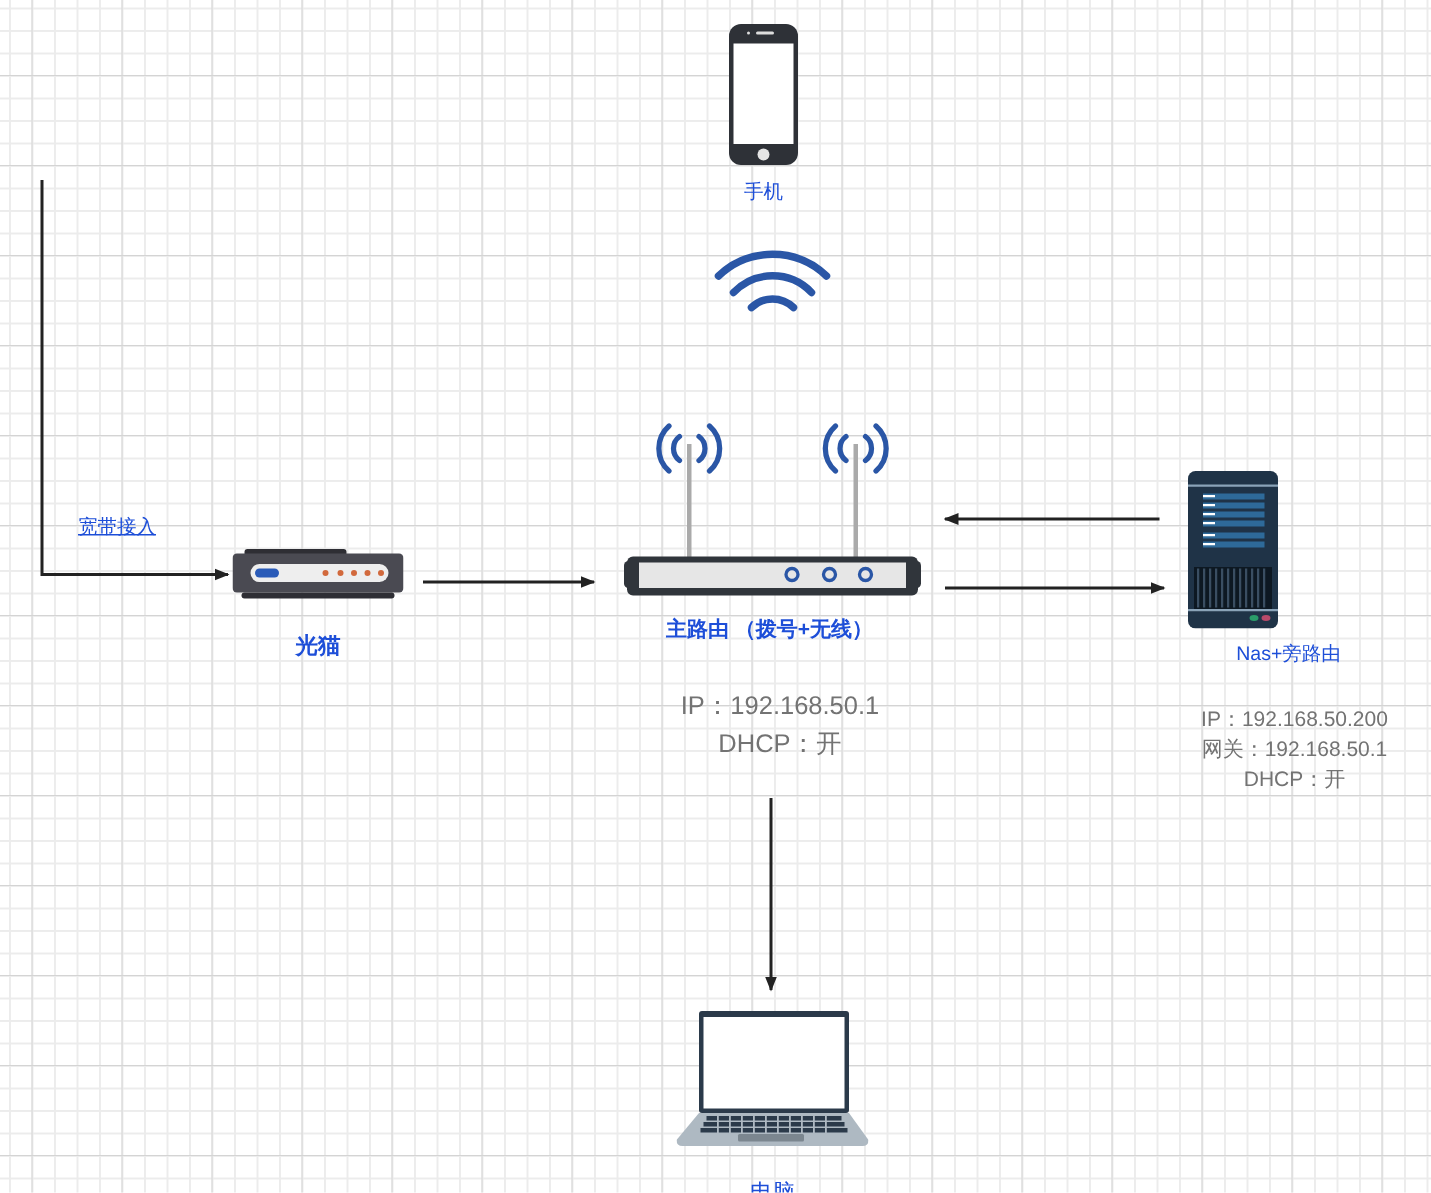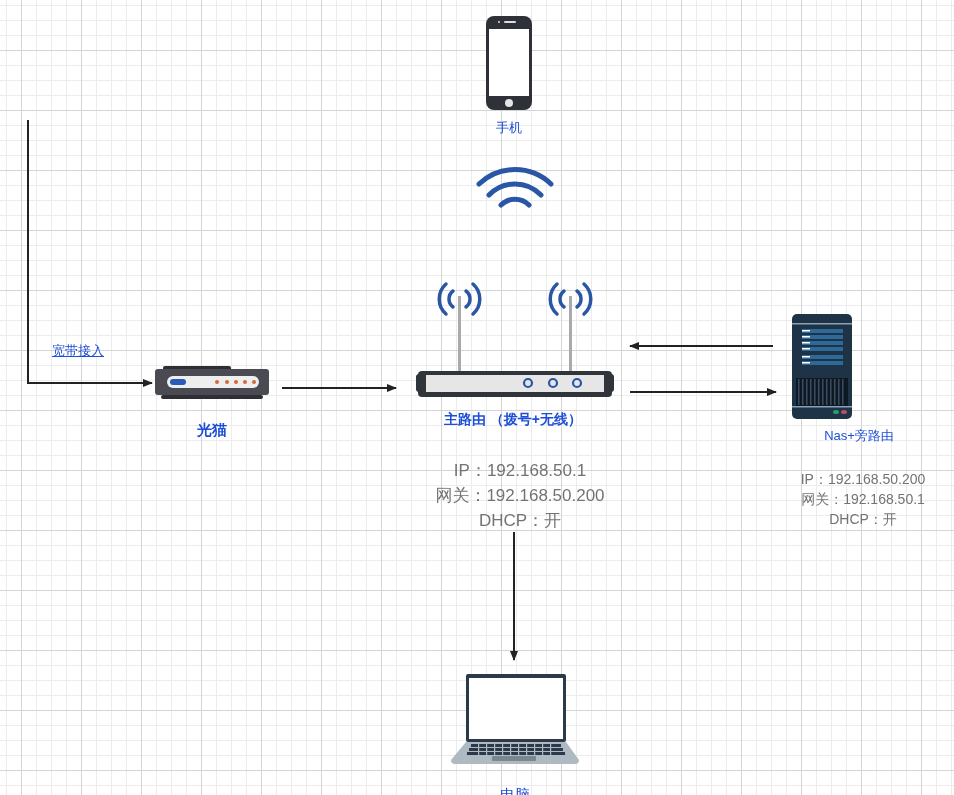--- a/index.html
+++ b/index.html
@@ -100,21 +100,20 @@
     <rect x="10" y="99" width="178" height="17" fill="#e6e6e6"></rect>
     <circle cx="112" cy="107" r="4" fill="none" stroke="#2a56a6" stroke-width="2.2"></circle>
     <circle cx="137" cy="107" r="4" fill="none" stroke="#2a56a6" stroke-width="2.2"></circle>
     <circle cx="161" cy="107" r="4" fill="none" stroke="#2a56a6" stroke-width="2.2"></circle>
   </svg>
 </div>
 <div class="label" style="left:418px; top:411px; width:190px; font-size:14px;font-weight:bold;">主路由 （拨号+无线）</div>
 
 <div class="info" style="left:410px; top:458px; width:220px; font-size:17px;">
   <div>IP：192.168.50.1</div>
-  <div>网关：192.168.50.200</div>
   <div>DHCP：开</div>
 </div>
 
 <div class="abs" style="left:792px; top:314px;">
   <svg width="60" height="105">
     <rect x="0" y="0" width="60" height="105" rx="5" fill="#1f3347"></rect>
     <rect x="0" y="9" width="60" height="1.5" fill="#8aa3b8"></rect>
     <rect x="10" y="15" width="41" height="4" fill="#2e6a99"></rect>
     <rect x="10" y="21" width="41" height="4" fill="#2e6a99"></rect>
     <rect x="10" y="27" width="41" height="4" fill="#2e6a99"></rect>

